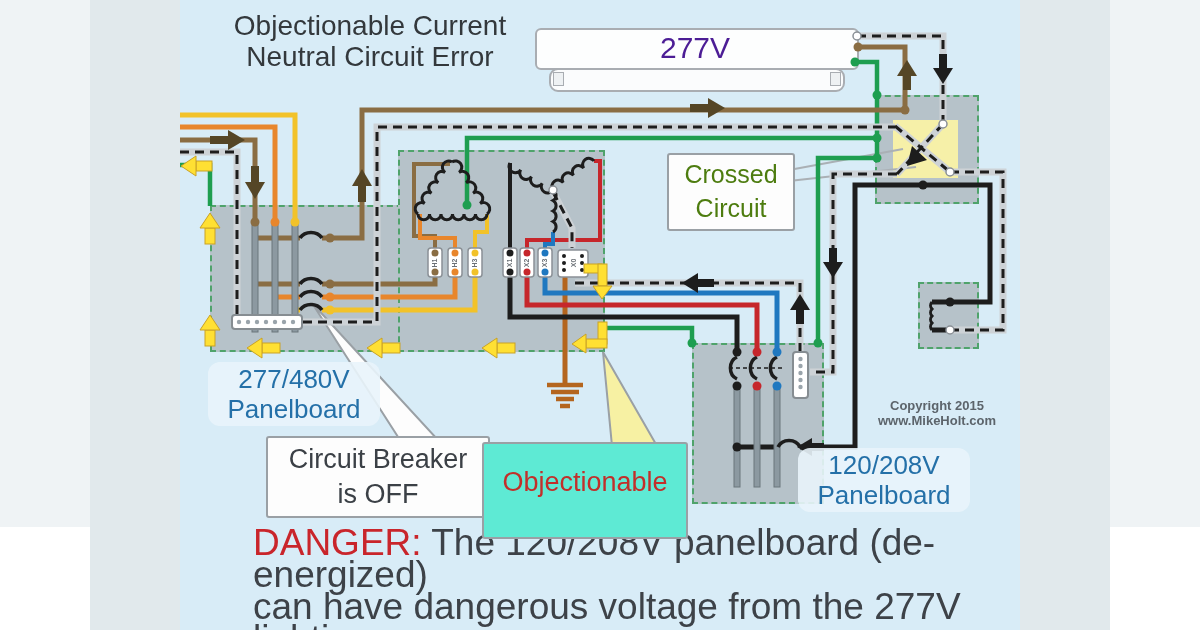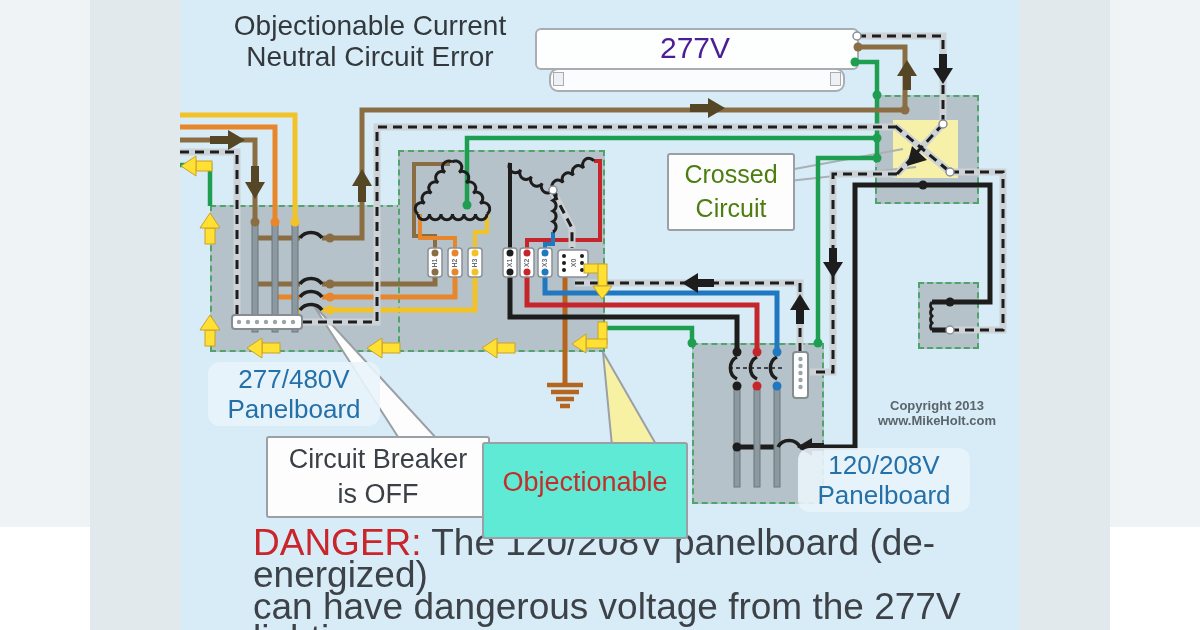--- a/index.html
+++ b/index.html
@@ -335,21 +335,21 @@
     <div>277/480V</div>
     <div>Panelboard</div>
   </div>
 
   <div class="plabel pl-right">
     <div>120/208V</div>
     <div>Panelboard</div>
   </div>
 
   <div class="copyright">
-    <div>Copyright 2013</div>
+    <div>Copyright 2015</div>
     <div>www.MikeHolt.com</div>
   </div>
 
   <div class="danger">
     <div>
       <span class="dlabel">DANGER:</span>
       <span>The 120/208V panelboard (de-energized)</span>
     </div>
     <div>can have dangerous voltage from the 277V lighting</div>
   </div>

